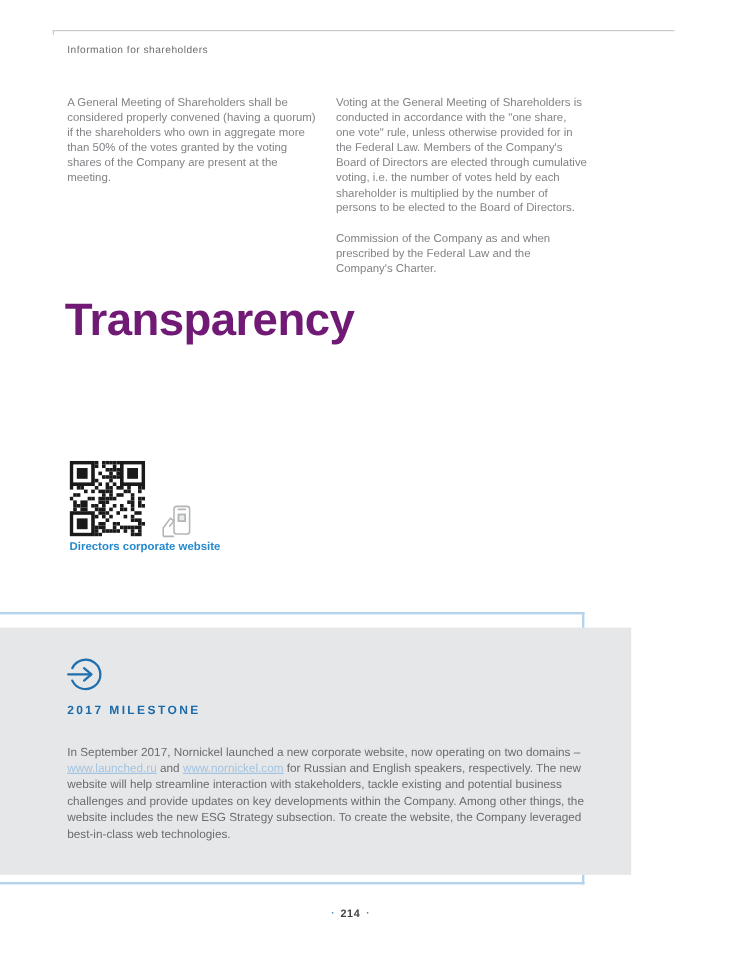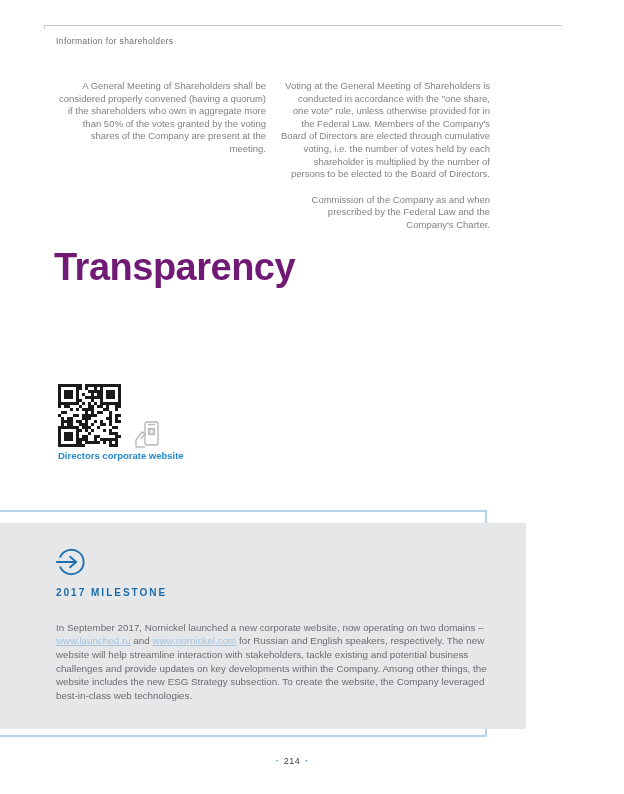--- a/index.html
+++ b/index.html
@@ -6,21 +6,21 @@
   body{font-family:"Liberation Sans","DejaVu Sans",sans-serif;}
   #page{position:relative;width:624px;height:794px;background:#ffffff;overflow:hidden;}
 
   
   .top-rule{position:absolute;left:44px;top:25px;width:518px;height:1px;background:#c8c9cb;}
   .top-rule-tick{position:absolute;left:44px;top:25px;width:1px;height:4px;background:#c8c9cb;}
   .running-header{position:absolute;left:56px;top:36px;font-size:8.5px;letter-spacing:0.4px;color:#6d6e71;}
 
   
   .intro{position:absolute;left:56px;top:80px;width:434px;display:flex;gap:14px;}
-  .intro .col{width:210px;text-align:right;}
+  .intro .col{width:210px;}
   .intro p{margin:0 0 13px 0;font-size:9.5px;line-height:12.6px;color:#808285;}
 
   
   .page-title{position:absolute;left:54px;top:246px;font-size:38px;font-weight:700;letter-spacing:-0.5px;color:#701a75;}
 
   
   .qr-wrap{position:absolute;left:58px;top:384px;width:63px;height:63px;background:#ffffff;}
   .scan-icon{position:absolute;left:133px;top:420px;}
   .qr-caption{position:absolute;left:58px;top:450px;font-size:9.5px;font-weight:700;color:#2589cc;}
 
@@ -31,21 +31,21 @@
   .ms-line-bottom{position:absolute;left:0;top:735px;width:487px;height:2px;background:#b5d3ea;}
   .ms-vert-bottom{position:absolute;left:485px;top:729px;width:2px;height:8px;background:#b5d3ea;}
   .ms-icon{position:absolute;left:54px;top:545px;}
   .ms-label{position:absolute;left:56px;top:587px;font-size:10px;font-weight:700;letter-spacing:2px;color:#1c6ba8;}
   .ms-text{position:absolute;left:56px;top:611px;width:437px;font-size:9.8px;line-height:13.6px;color:#6b6c6f;}
   .ms-text a{color:#a3c4e0;text-decoration:underline;cursor:pointer;}
 
   
   .footer{position:absolute;left:262px;top:756px;width:60px;text-align:center;font-size:9px;color:#414042;white-space:nowrap;}
   .footer .dot{color:#2589cc;font-weight:700;margin:0 5px;font-size:8px;vertical-align:1px;}
-  .footer .num{font-weight:400;letter-spacing:0.5px;}
+  .footer .num{font-weight:700;letter-spacing:0.5px;}
 </style>
 </head>
 <body>
 
 <div id="page">
 
   <div class="top-rule"></div>
   <div class="top-rule-tick"></div>
   <div class="running-header">Information for shareholders</div>
 

